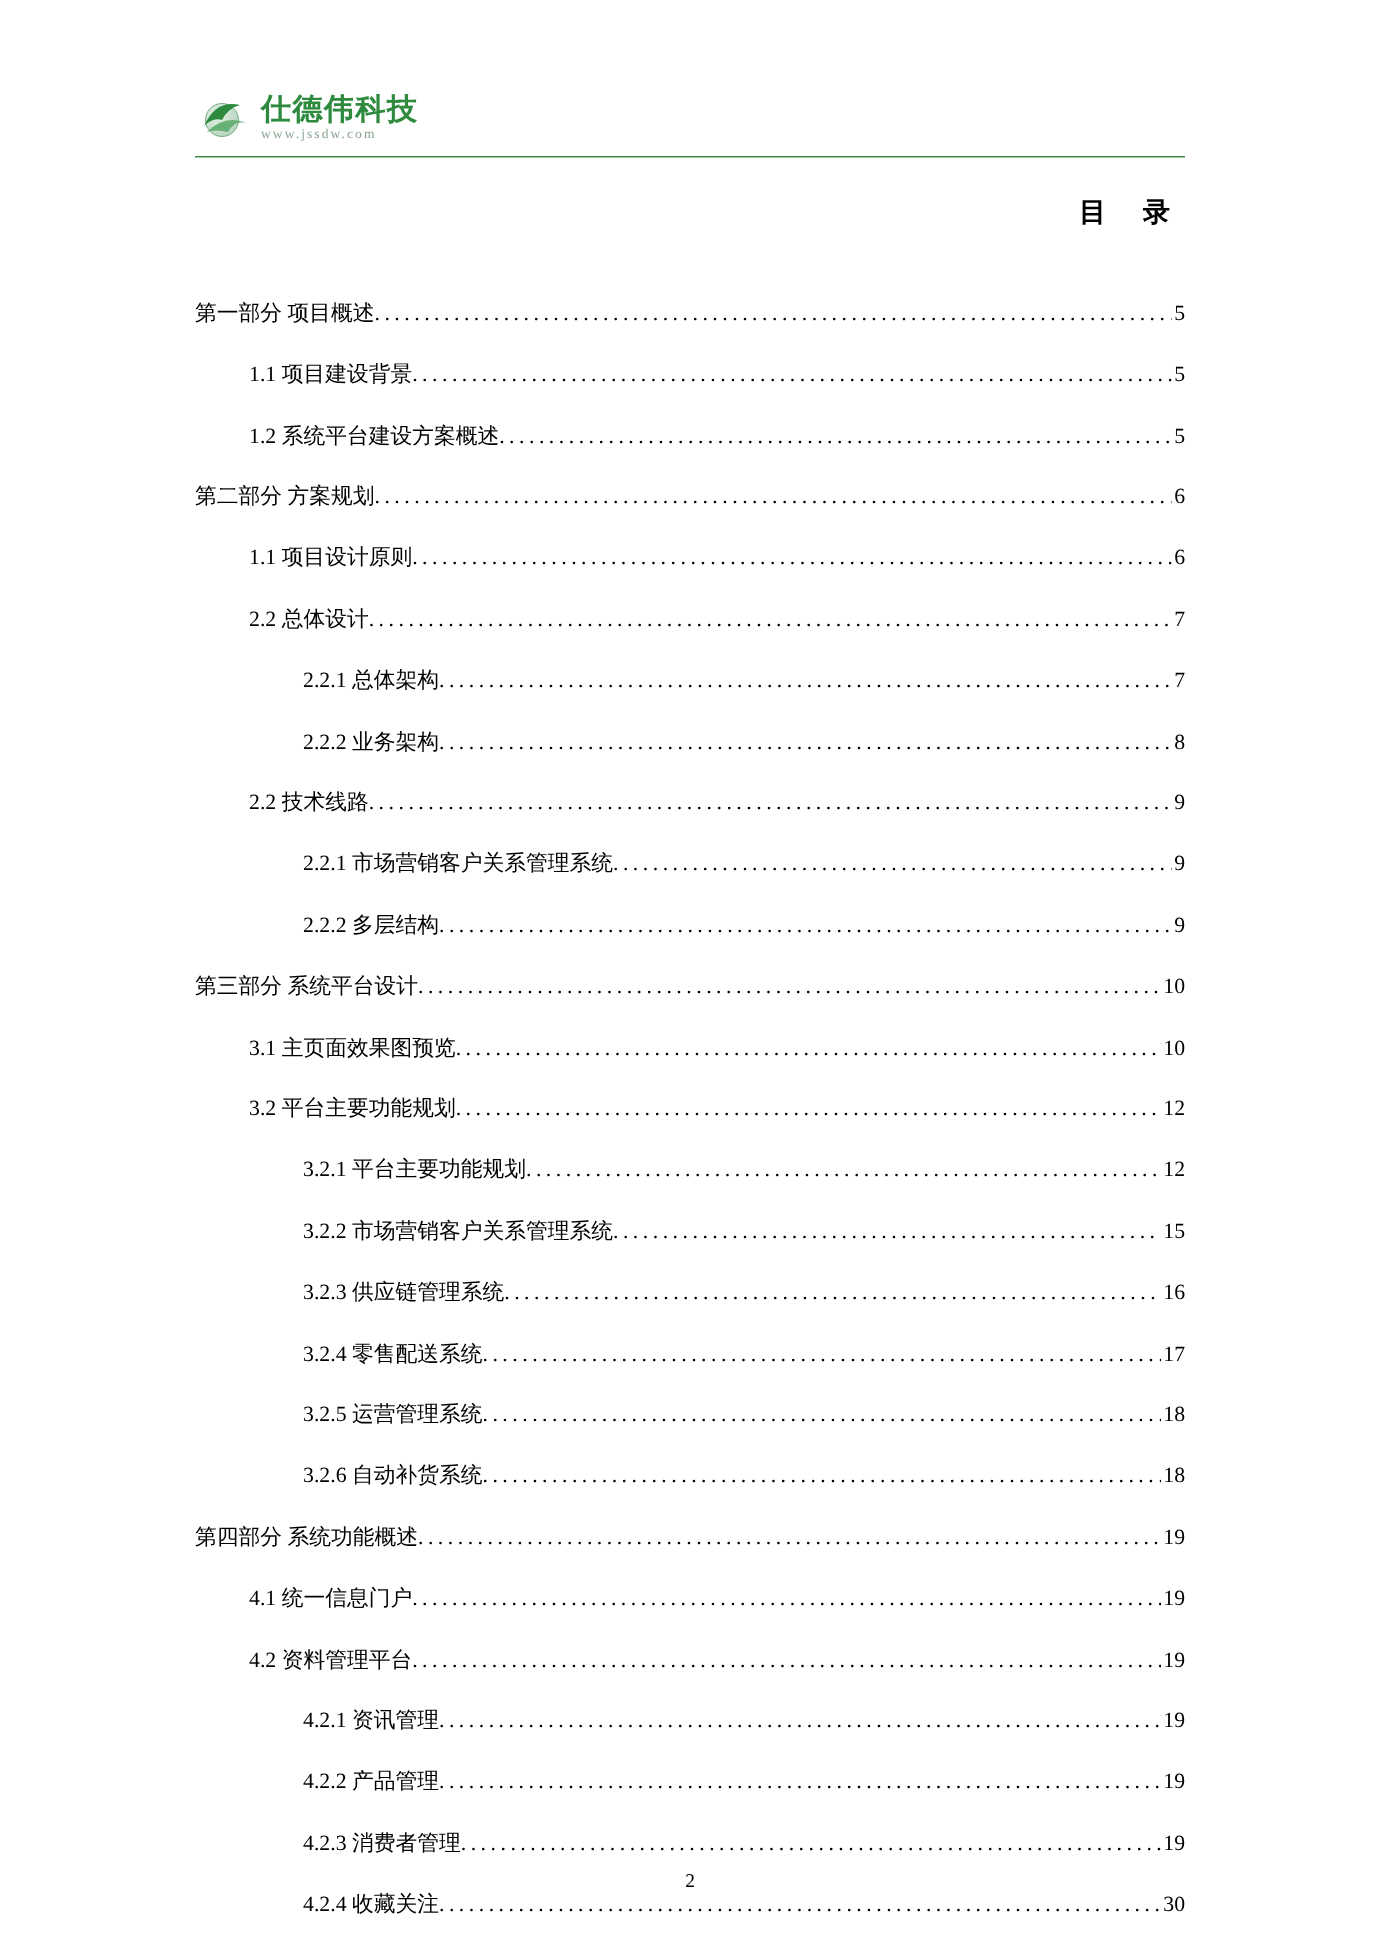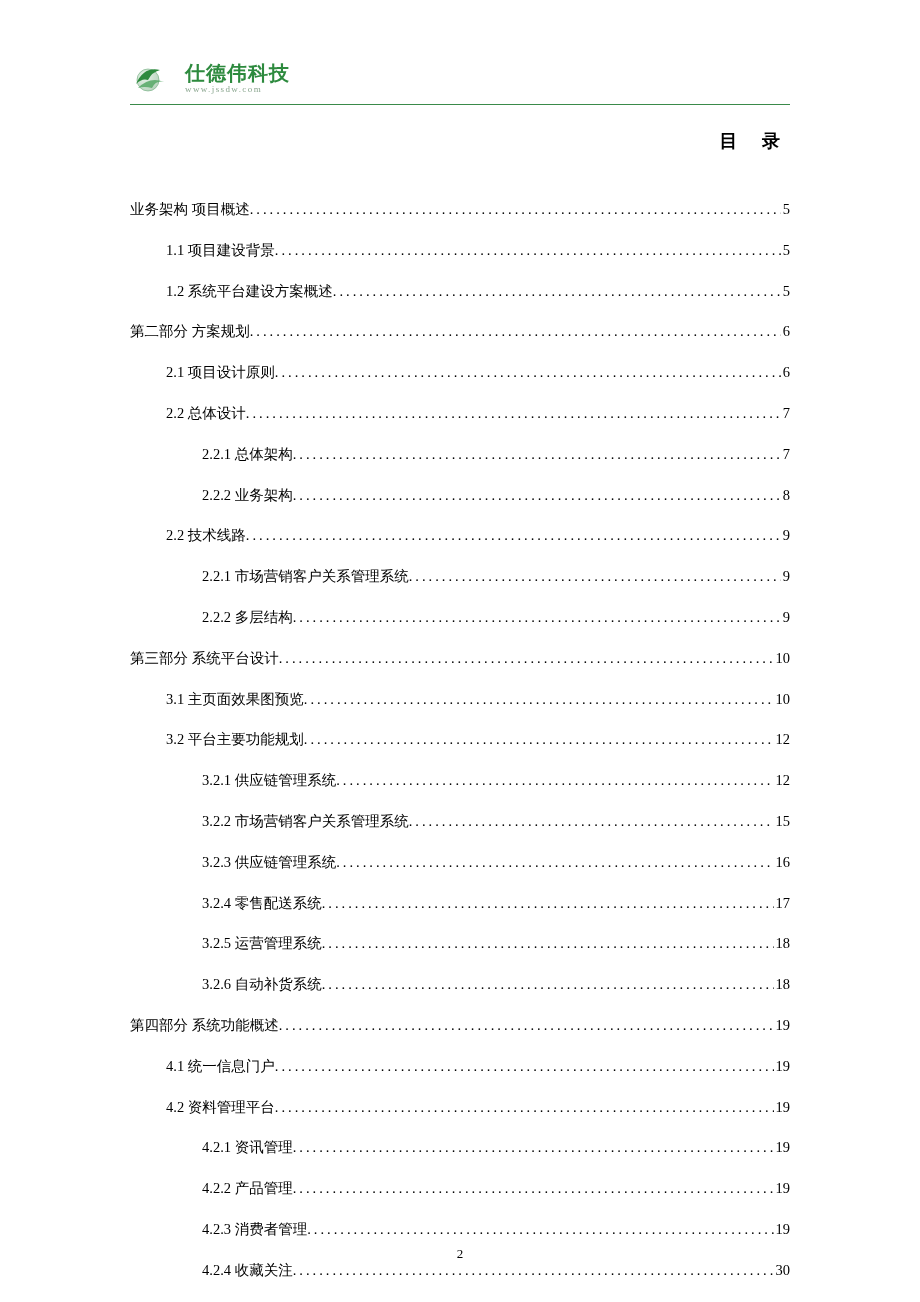--- a/index.html
+++ b/index.html
@@ -10,21 +10,21 @@
       font-family: "SimSun", "宋体", serif;
       color: #000;
       position: relative;
     }
     .page {
       padding: 60px 130px 40px 130px;
     }
     .header {
       display: flex;
       align-items: center;
-      gap: 19px;
+      gap: 8px;
       padding-bottom: 8px;
       border-bottom: 1.5px solid #3a8a4a;
       margin-bottom: 24px;
     }
     .logo-glyph {
       width: 36px;
       height: 36px;
       position: relative;
     }
     .logo-text {
@@ -107,41 +107,41 @@
     <div class="logo-text">
       <span class="logo-cn">仕德伟科技</span>
       <span class="logo-en">www.jssdw.com</span>
     </div>
   </div>
 
   <div class="title">目 录</div>
 
   <div class="toc" id="toc">
       <div class="toc-row l1">
-        <span class="toc-label">业务架构  项目概述</span>
+        <span class="toc-label">第一部分  项目概述</span>
         <span class="toc-dots"></span>
         <span class="toc-page">5</span>
       </div>
       <div class="toc-row l2">
         <span class="toc-label">1.1 项目建设背景</span>
         <span class="toc-dots"></span>
         <span class="toc-page">5</span>
       </div>
       <div class="toc-row l2">
         <span class="toc-label">1.2 系统平台建设方案概述</span>
         <span class="toc-dots"></span>
         <span class="toc-page">5</span>
       </div>
       <div class="toc-row l1">
         <span class="toc-label">第二部分  方案规划</span>
         <span class="toc-dots"></span>
         <span class="toc-page">6</span>
       </div>
       <div class="toc-row l2">
-        <span class="toc-label">2.1 项目设计原则</span>
+        <span class="toc-label">1.1 项目设计原则</span>
         <span class="toc-dots"></span>
         <span class="toc-page">6</span>
       </div>
       <div class="toc-row l2">
         <span class="toc-label">2.2 总体设计</span>
         <span class="toc-dots"></span>
         <span class="toc-page">7</span>
       </div>
       <div class="toc-row l3">
         <span class="toc-label">2.2.1 总体架构</span>
@@ -177,21 +177,21 @@
         <span class="toc-label">3.1 主页面效果图预览</span>
         <span class="toc-dots"></span>
         <span class="toc-page">10</span>
       </div>
       <div class="toc-row l2">
         <span class="toc-label">3.2 平台主要功能规划</span>
         <span class="toc-dots"></span>
         <span class="toc-page">12</span>
       </div>
       <div class="toc-row l3">
-        <span class="toc-label">3.2.1 供应链管理系统</span>
+        <span class="toc-label">3.2.1 平台主要功能规划</span>
         <span class="toc-dots"></span>
         <span class="toc-page">12</span>
       </div>
       <div class="toc-row l3">
         <span class="toc-label">3.2.2 市场营销客户关系管理系统</span>
         <span class="toc-dots"></span>
         <span class="toc-page">15</span>
       </div>
       <div class="toc-row l3">
         <span class="toc-label">3.2.3 供应链管理系统 </span>

